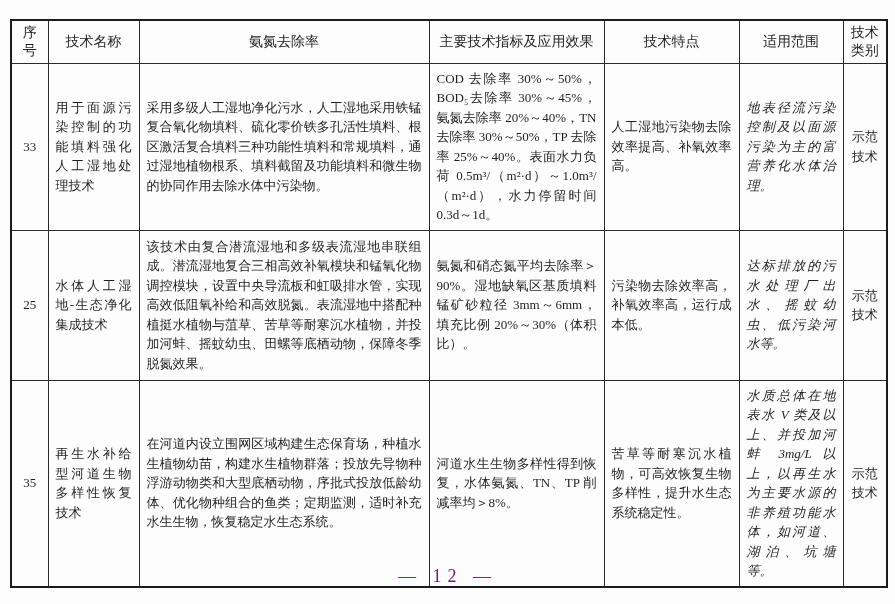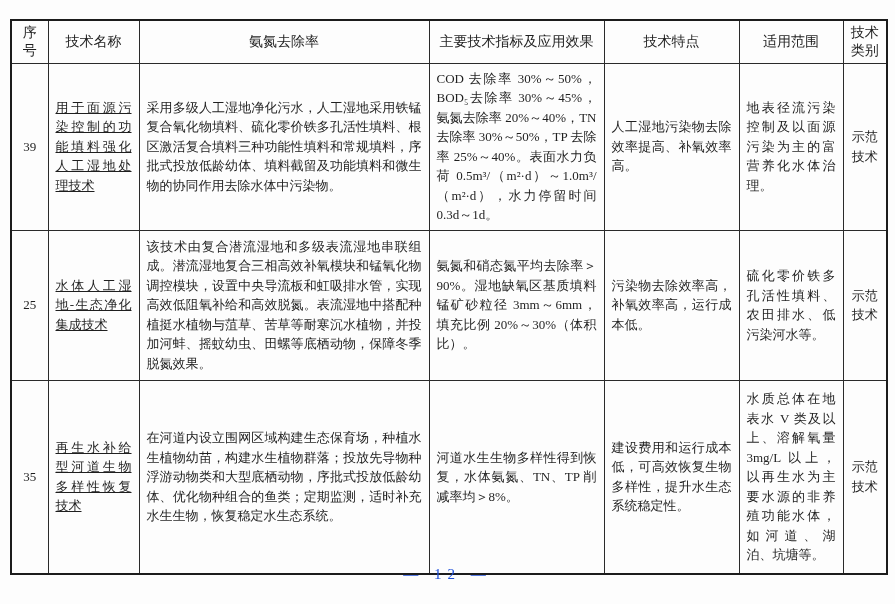--- a/index.html
+++ b/index.html
@@ -38,42 +38,41 @@
     line-height: 1.3;
   }
   .cell-no, .cell-category {
     text-align: center;
     padding: 4px 3px;
   }
   .cell-name {
     text-align: justify;
     text-justify: inter-character;
     padding: 6px 9px;
-    text-decoration: underline;
   }
   .cell-process, .cell-indicators, .cell-features, .cell-scope {
     text-align: justify;
     text-justify: inter-character;
   }
   .cell-process { padding: 6px 10px; }
   .cell-indicators { padding: 6px 6px; }
   .cell-features { padding: 6px 8px; }
-  .cell-scope { padding: 6px 8px; }
+  .cell-scope { padding: 6px 8px; font-style: italic; }
   tr.row-33 { height: 141px; }
   tr.row-34 { height: 150px; }
   tr.row-35 { height: 194px; }
   .footer {
     position: absolute;
     left: 0;
     right: 0;
     top: 566px;
     text-align: center;
-    font-size: 15px;
+    font-size: 18px;
     letter-spacing: 6px;
-    color: #1d4ed8;
+    color: #701a75;
   }
 </style>
 </head>
 <body>
 
 <div class="page">
 
   <table class="tech-table">
     <colgroup>
       <col style="width:37px">
@@ -90,44 +89,44 @@
         <th>技术名称</th>
         <th>氨氮去除率</th>
         <th>主要技术指标及应用效果</th>
         <th>技术特点</th>
         <th>适用范围</th>
         <th>技术类别</th>
       </tr>
     </thead>
     <tbody>
       <tr class="row-33">
-        <td class="cell-no">39</td>
+        <td class="cell-no">33</td>
         <td class="cell-name">用于面源污染控制的功能填料强化人工湿地处理技术</td>
-        <td class="cell-process">采用多级人工湿地净化污水，人工湿地采用铁锰复合氧化物填料、硫化零价铁多孔活性填料、根区激活复合填料三种功能性填料和常规填料，序批式投放低龄幼体、填料截留及功能填料和微生物的协同作用去除水体中污染物。</td>
+        <td class="cell-process">采用多级人工湿地净化污水，人工湿地采用铁锰复合氧化物填料、硫化零价铁多孔活性填料、根区激活复合填料三种功能性填料和常规填料，通过湿地植物根系、填料截留及功能填料和微生物的协同作用去除水体中污染物。</td>
         <td class="cell-indicators">COD 去除率 30%～50%，BOD₅去除率 30%～45%，氨氮去除率 20%～40%，TN 去除率 30%～50%，TP 去除率 25%～40%。表面水力负荷 0.5m³/（m²·d）～1.0m³/（m²·d），水力停留时间 0.3d～1d。</td>
         <td class="cell-features">人工湿地污染物去除效率提高、补氧效率高。</td>
         <td class="cell-scope">地表径流污染控制及以面源污染为主的富营养化水体治理。</td>
         <td class="cell-category">示范技术</td>
       </tr>
       <tr class="row-34">
         <td class="cell-no">25</td>
         <td class="cell-name">水体人工湿地-生态净化集成技术</td>
         <td class="cell-process">该技术由复合潜流湿地和多级表流湿地串联组成。潜流湿地复合三相高效补氧模块和锰氧化物调控模块，设置中央导流板和虹吸排水管，实现高效低阻氧补给和高效脱氮。表流湿地中搭配种植挺水植物与菹草、苦草等耐寒沉水植物，并投加河蚌、摇蚊幼虫、田螺等底栖动物，保障冬季脱氮效果。</td>
         <td class="cell-indicators">氨氮和硝态氮平均去除率＞90%。湿地缺氧区基质填料锰矿砂粒径 3mm～6mm，填充比例 20%～30%（体积比）。</td>
         <td class="cell-features">污染物去除效率高，补氧效率高，运行成本低。</td>
-        <td class="cell-scope">硫化零价铁多孔活性填料、农田排水、低污染河水等。</td>
+        <td class="cell-scope">达标排放的污水处理厂出水、摇蚊幼虫、低污染河水等。</td>
         <td class="cell-category">示范技术</td>
       </tr>
       <tr class="row-35">
         <td class="cell-no">35</td>
         <td class="cell-name">再生水补给型河道生物多样性恢复技术</td>
         <td class="cell-process">在河道内设立围网区域构建生态保育场，种植水生植物幼苗，构建水生植物群落；投放先导物种浮游动物类和大型底栖动物，序批式投放低龄幼体、优化物种组合的鱼类；定期监测，适时补充水生生物，恢复稳定水生态系统。</td>
         <td class="cell-indicators">河道水生生物多样性得到恢复，水体氨氮、TN、TP 削减率均＞8%。</td>
-        <td class="cell-features">建设费用和运行成本低，可高效恢复生物多样性，提升水生态系统稳定性。</td>
-        <td class="cell-scope">水质总体在地表水 V 类及以上、溶解氧量 3mg/L 以上，以再生水为主要水源的非养殖功能水体，如河道、湖泊、坑塘等。</td>
+        <td class="cell-features">苦草等耐寒沉水植物，可高效恢复生物多样性，提升水生态系统稳定性。</td>
+        <td class="cell-scope">水质总体在地表水 V 类及以上、并投加河蚌 3mg/L 以上，以再生水为主要水源的非养殖功能水体，如河道、湖泊、坑塘等。</td>
         <td class="cell-category">示范技术</td>
       </tr>
     </tbody>
   </table>
 
   <div class="footer">— 12 —</div>
 
 </div>
 
 </body></html>

